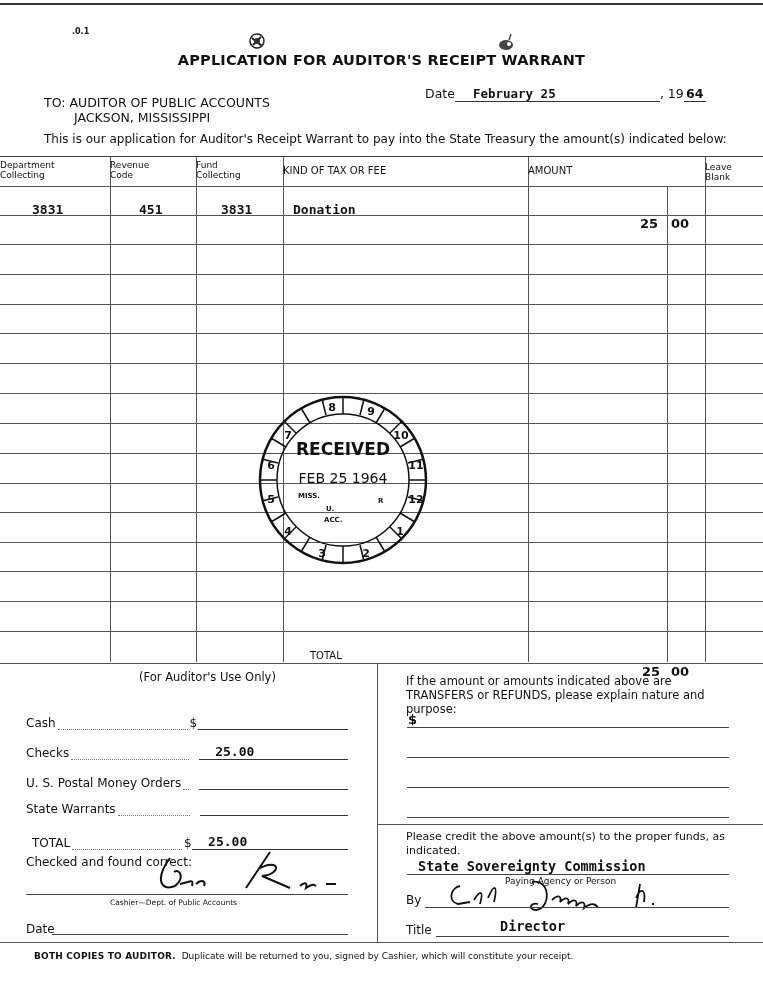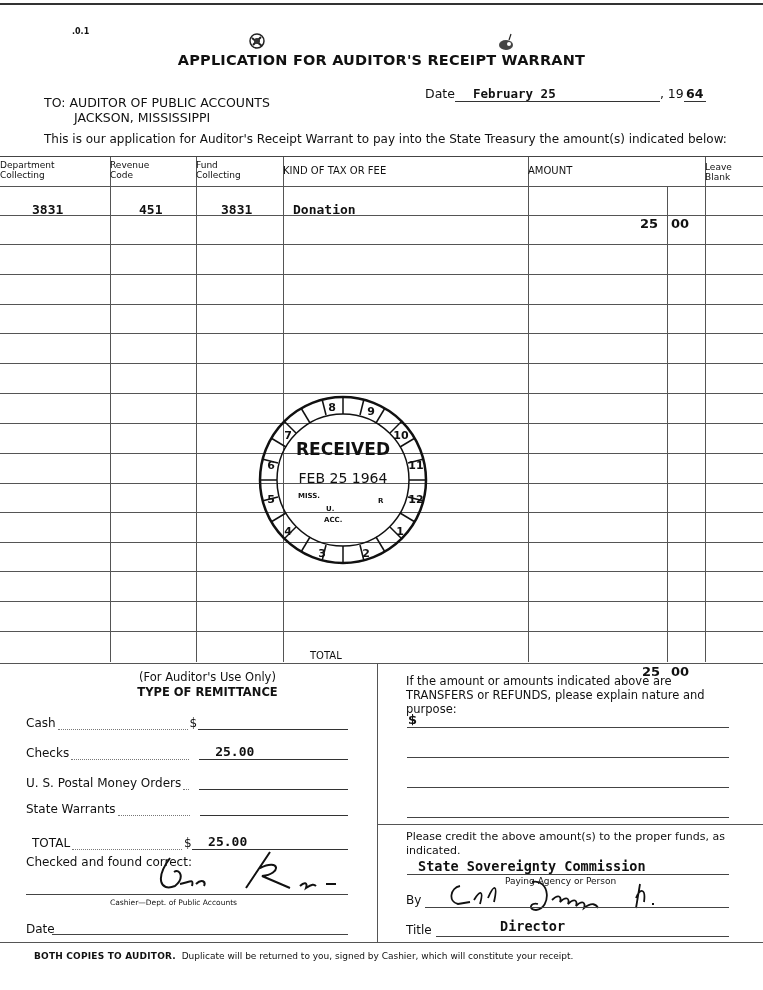--- a/index.html
+++ b/index.html
@@ -205,21 +205,20 @@
     <text x="68" y="116" font-family="DejaVu Sans, sans-serif" font-size="7" font-weight="bold" fill="#111">U.</text>
     <text x="66" y="127" font-family="DejaVu Sans, sans-serif" font-size="7" font-weight="bold" fill="#111">ACC.</text>
   </svg>
 </div>
 
 <div class="abs sec-div-v"></div>
 <div class="abs sec-div-h"></div>
 
 <div class="abs aud-title">
   <div>(For Auditor's Use Only)</div>
-  <div style="font-weight:bold;">TYPE OF REMITTANCE</div>
 </div>
 
 <div class="abs rem-row" style="top:714px;">
   <span class="lbl">Cash</span>
   <span class="dots" style="width:130px;"></span>
   <span class="dollar">$</span>
   <span class="val"></span>
 </div>
 <div class="abs rem-row" style="top:744px;">
   <span class="lbl">Checks</span>

